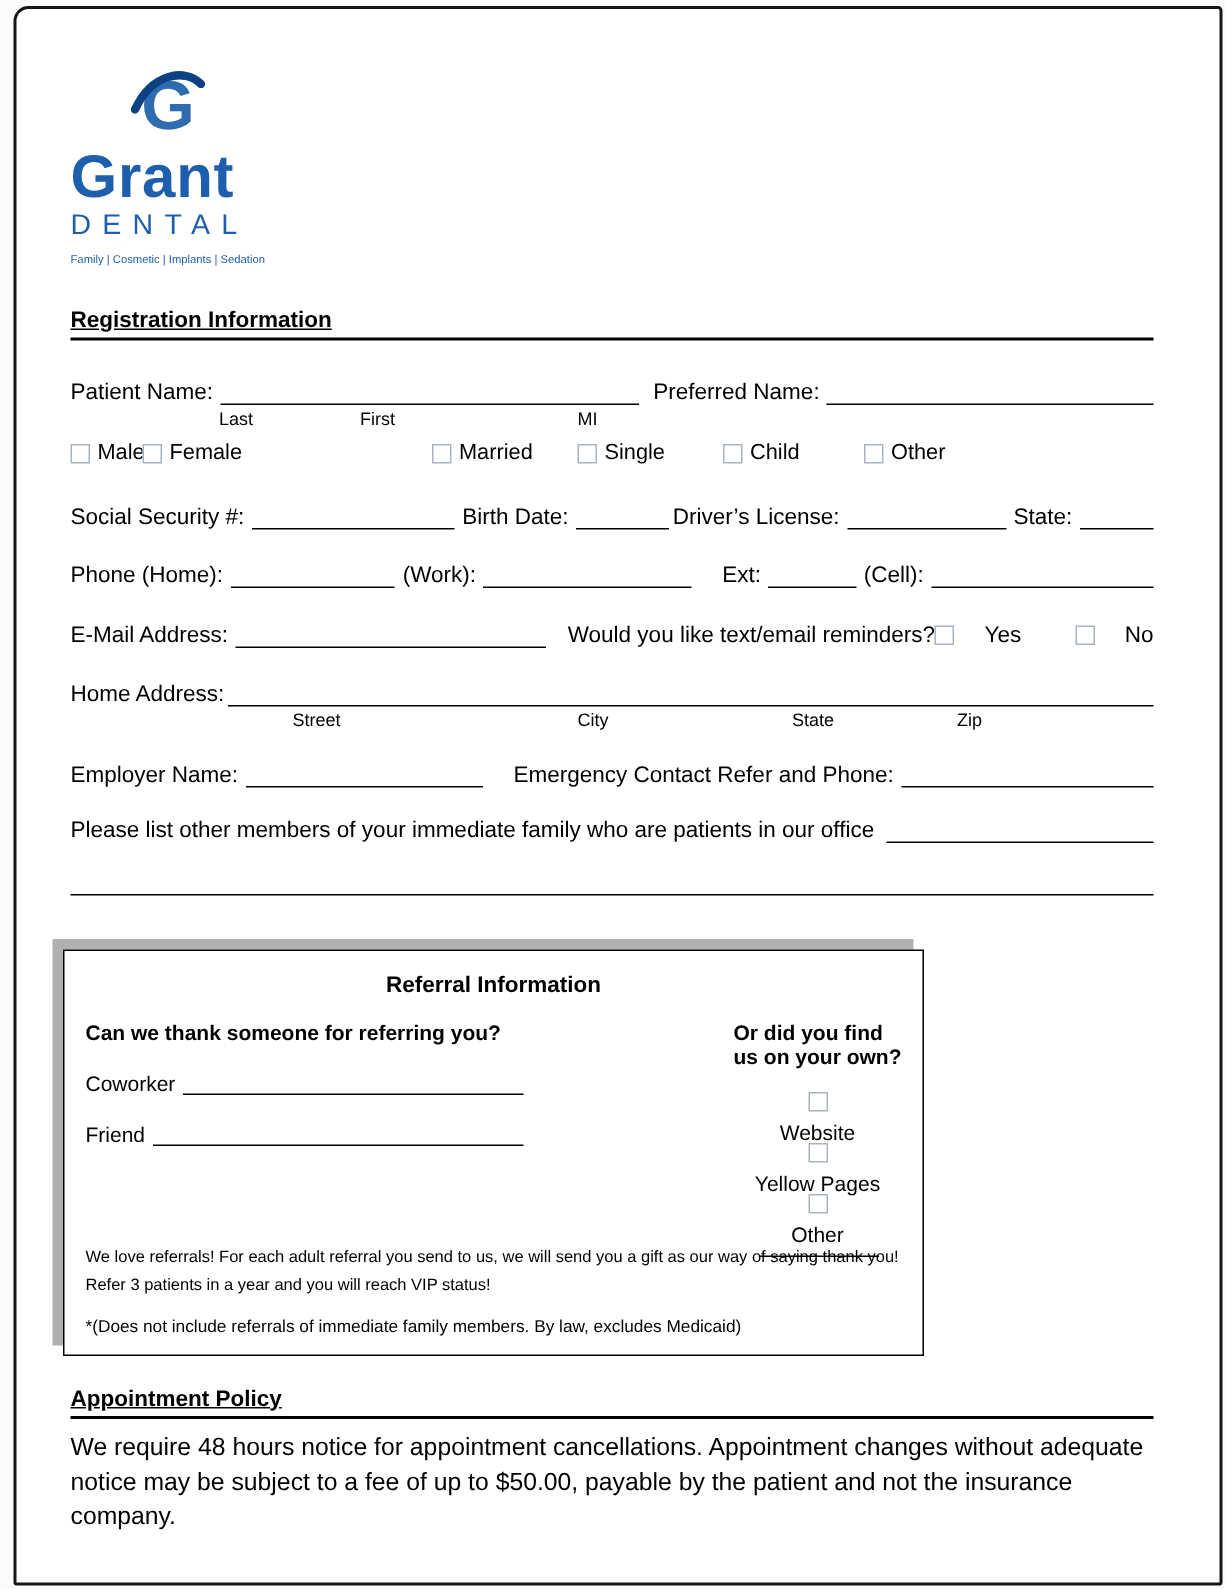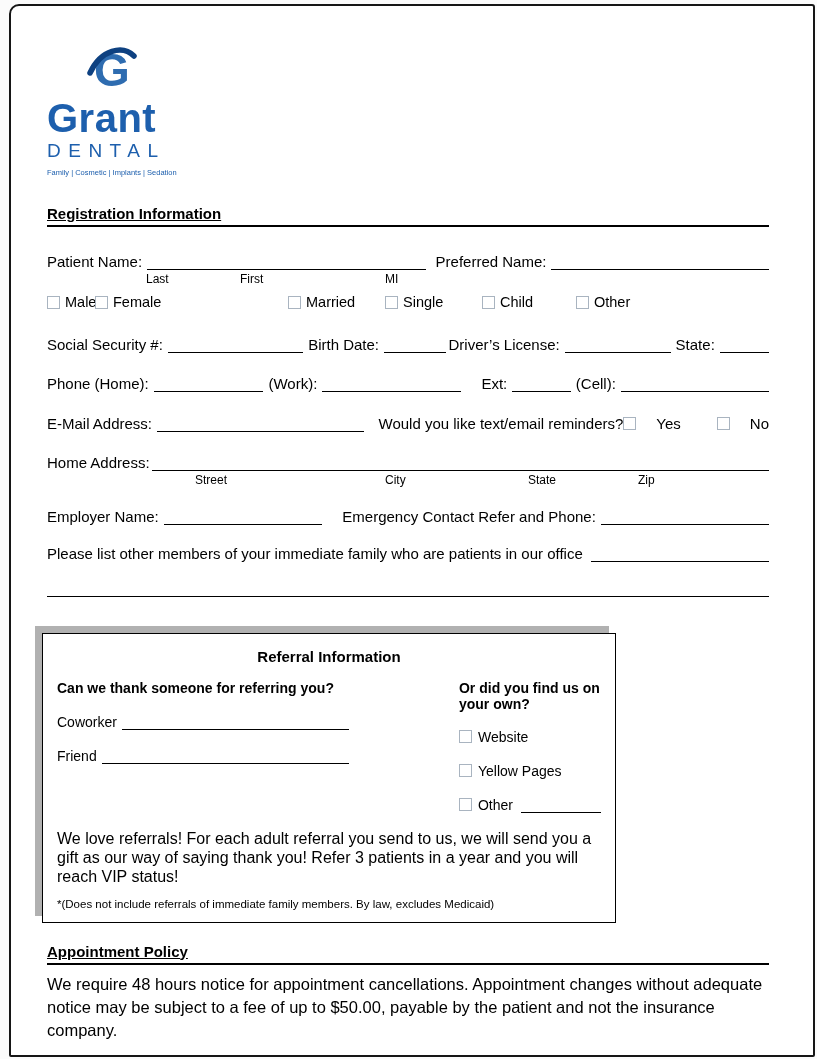--- a/index.html
+++ b/index.html
@@ -51,22 +51,22 @@
     box-shadow:-7px -7px 0 #b1b1b1;
     padding:10px 14px 12px;
   }
   .ref-title{text-align:center;font-weight:700;font-size:15px;margin-top:4px;}
   .ref-cols{display:flex;margin-top:15px;}
   .ref-left{width:432px;}
   .ref-right{flex:1;}
   .ref-col-head{font-weight:700;font-size:14px;}
   .ref-left-item{display:flex;align-items:flex-end;width:292px;margin-top:16px;font-size:14px;height:18px;}
   .ref-left-item .blank{flex:1;}
-  .ref-right-item{display:flex;align-items:center;gap:6px;margin-top:16px;font-size:14px;height:18px;}
-  .ref-promo{margin-top:15px;font-size:16px;line-height:19px;}
+  .ref-right-item{display:flex;align-items:center;gap:6px;margin-top:16px;font-size:14px;height:18px;flex-direction:column;}
+  .ref-promo{margin-top:15px;font-size:11px;line-height:19px;}
   .ref-disclaimer{margin-top:12px;font-size:11.5px;}
 
   
   .appt-body{margin-top:8px;font-size:16.5px;line-height:23px;}
 </style>
 </head>
 <body>
 
 <div class="page">
 

